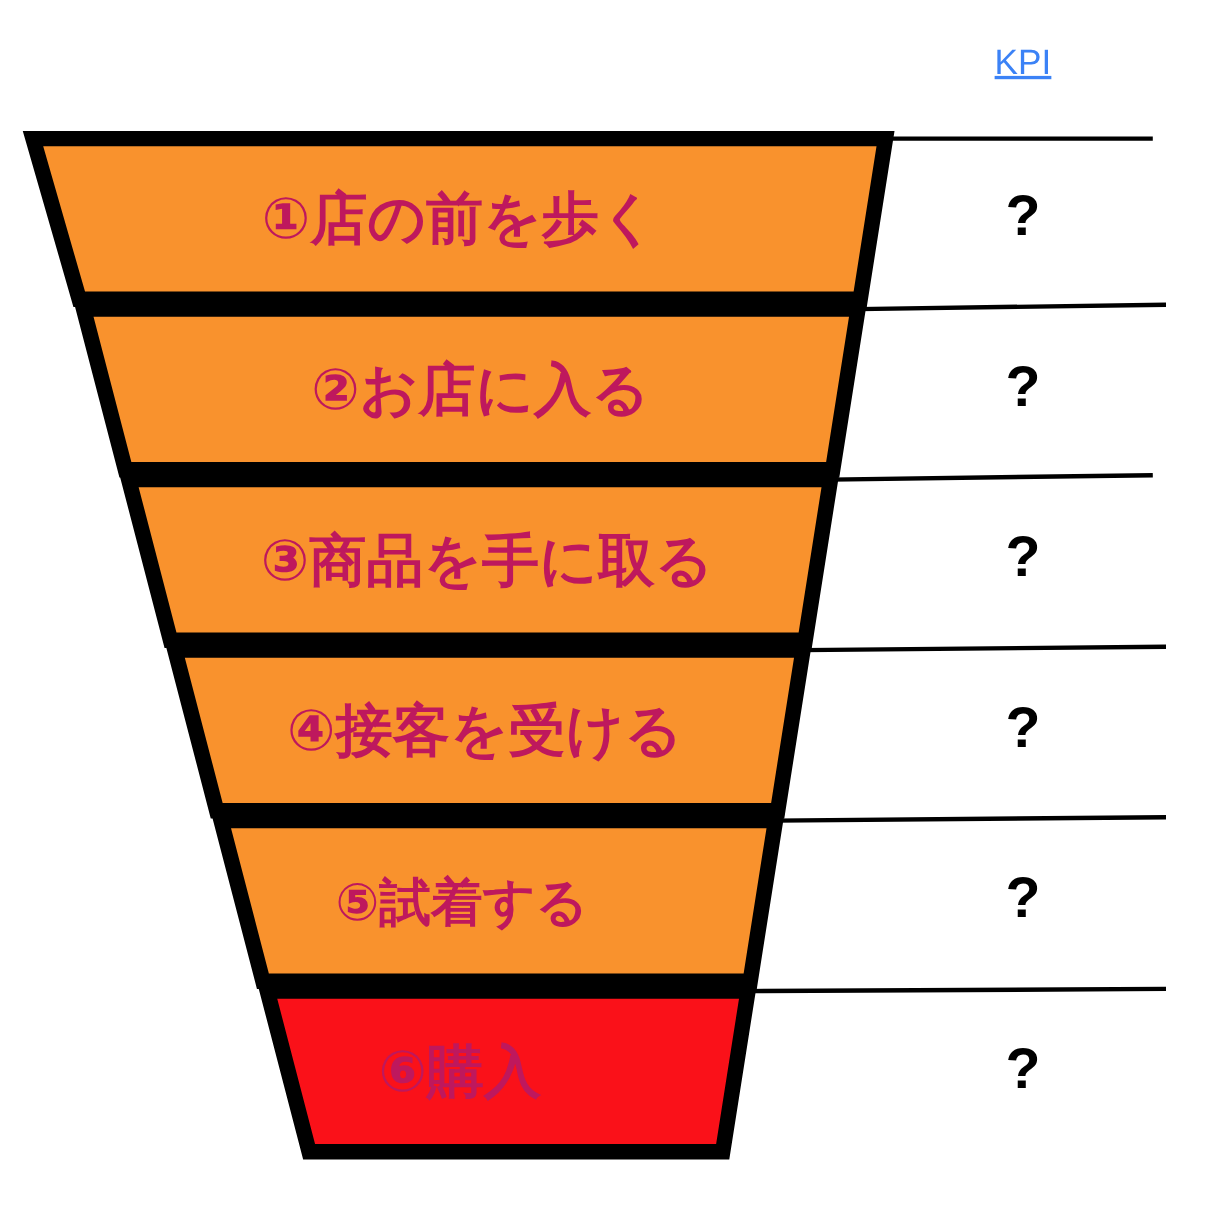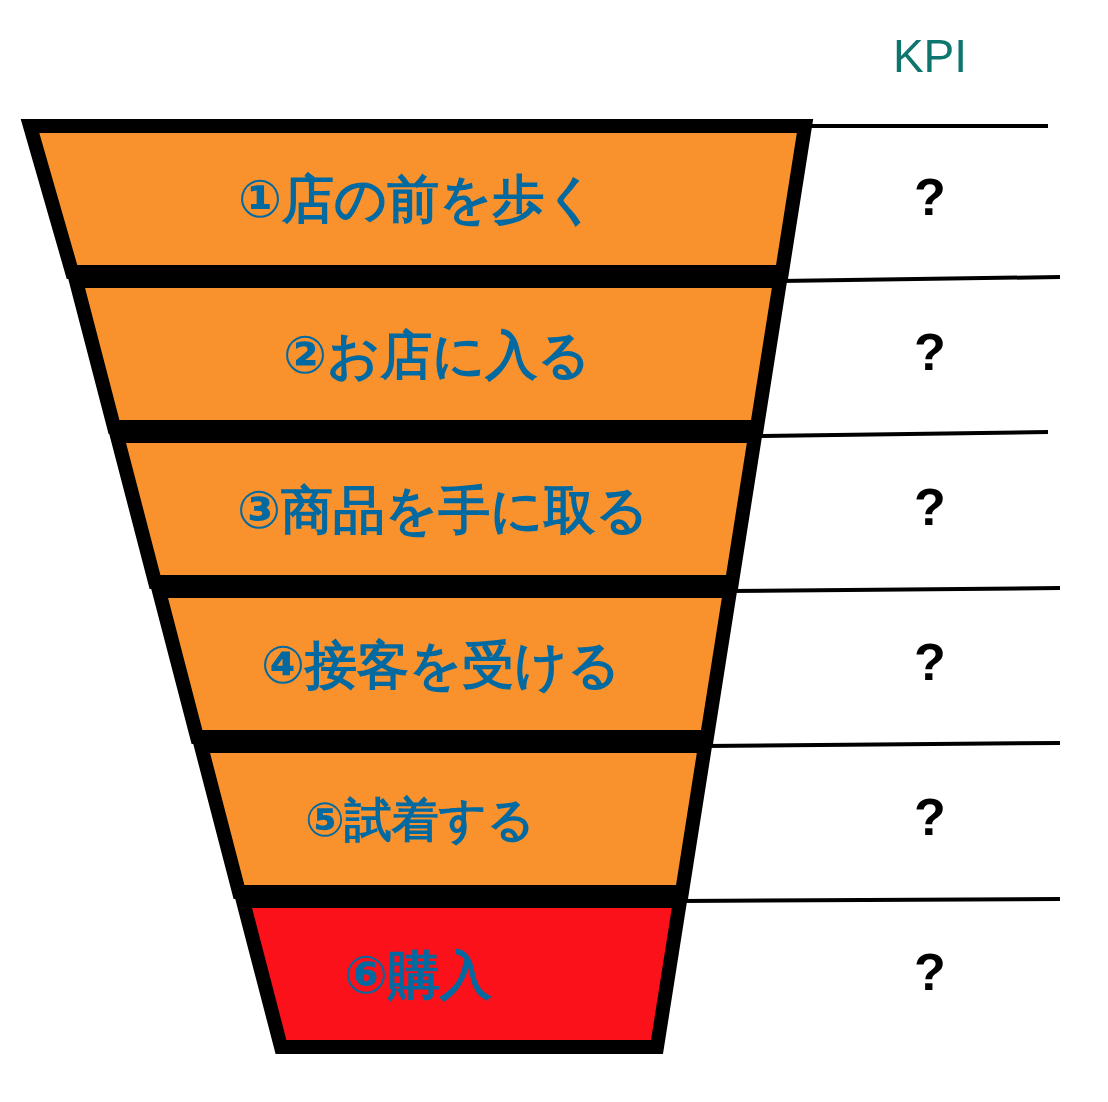--- a/index.html
+++ b/index.html
@@ -20,45 +20,46 @@
   #funnel-svg {
     position: absolute;
     left: 0;
     top: 0;
     width: 1108px;
     height: 1102px;
   }
   .stage-label {
     position: absolute;
     font-weight: bold;
-    color: #0369a1;
+    color: #be185d;
     white-space: nowrap;
     text-align: center;
     letter-spacing: 0px;
     pointer-events: none;
   }
   .kpi-value {
     position: absolute;
     font-weight: bold;
     color: #000000;
     text-align: center;
     font-size: 52px;
     line-height: 52px;
     width: 120px;
   }
   #kpi-header {
     position: absolute;
     left: 865px;
     top: 33px;
     width: 130px;
     text-align: center;
-    font-size: 46px;
+    font-size: 32px;
     line-height: 46px;
     font-weight: normal;
-    color: #0f766e;
+    color: #3b82f6;
+    text-decoration: underline;
   }
 </style>
 </head>
 <body>
 
 <div id="canvas">
 
   <div id="kpi-header">KPI</div>
 
   <svg id="funnel-svg" viewBox="0 0 1108 1102">

